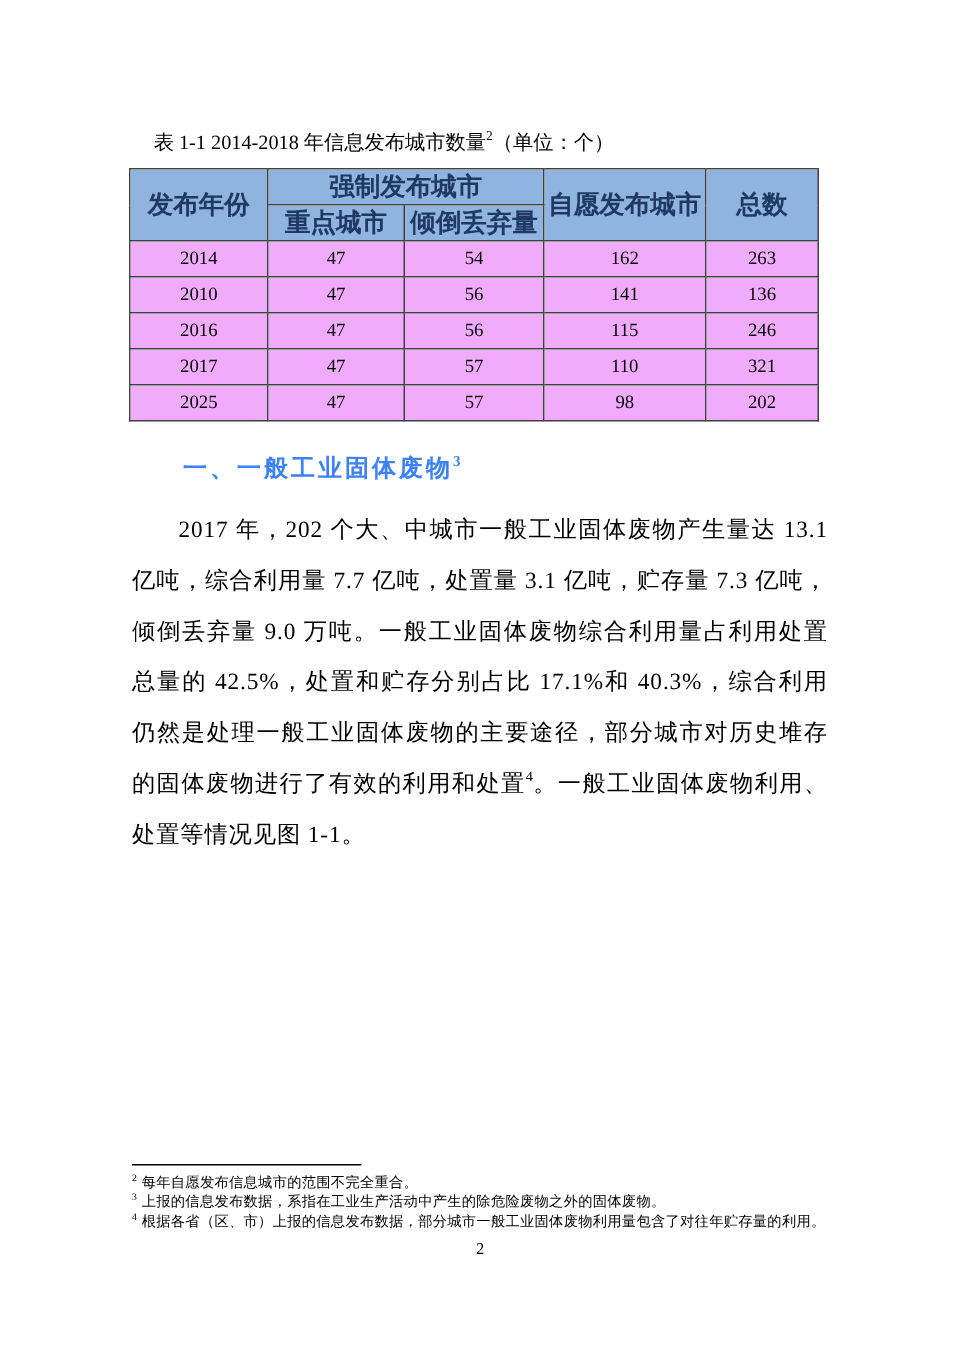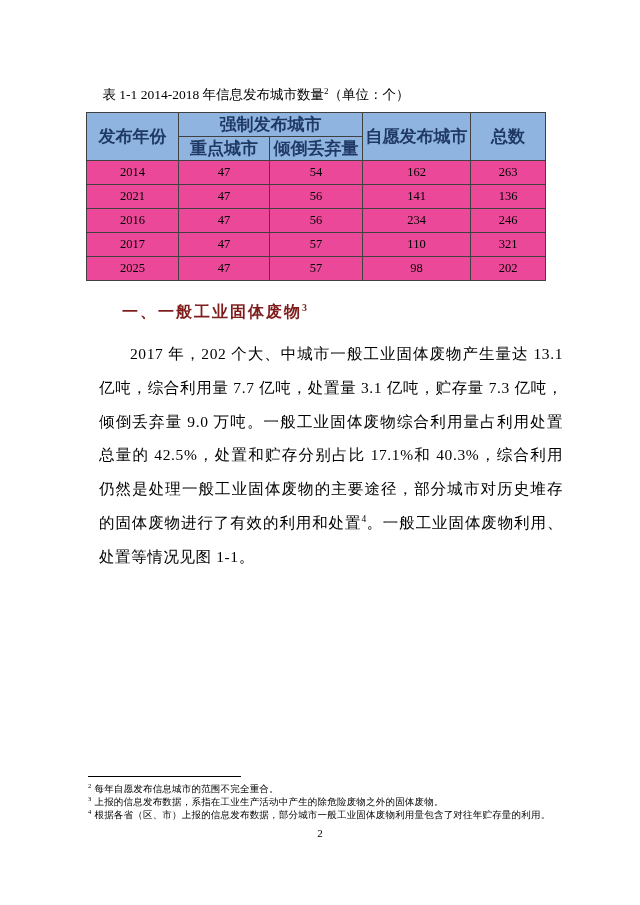--- a/index.html
+++ b/index.html
@@ -24,32 +24,32 @@
   }
   th,td{
     border:1px solid var(--border);text-align:center;vertical-align:middle;
     padding:0;height:23px;overflow:hidden;white-space:nowrap;
   }
   thead th{
     background:var(--header-bg);color:var(--header-text);
     font-weight:bold;font-size:17px;
     font-family:Liberation Mono, monospace;
   }
-  tbody td{background:#ec4899;}
+  tbody td{background:#f0abfc;}
   .heading{
     position:absolute;top:302px;left:88px;width:464px;
-    font-size:16px;font-weight:bold;color:#7f1d1d;
+    font-size:16px;font-weight:bold;color:#3b82f6;
     padding-left:34px;letter-spacing:2px;
   }
   .heading sup{font-size:10px;letter-spacing:0;}
   .para{
     position:absolute;top:337px;left:88px;width:464px;
     font-size:15.5px;line-height:33.8px;letter-spacing:0.6px;
     text-align:justify;text-justify:inter-character;word-break:break-all;
-    text-indent:2em;color:#000;margin-left:11px;
+    text-indent:2em;color:#000;
   }
   .para sup{font-size:9.5px;letter-spacing:0;line-height:0;}
   .footer{
     position:absolute;top:776px;left:88px;width:464px;color:#000;
   }
   .footnote-rule{
     width:153px;height:0;border-top:1px solid #000;margin-bottom:6px;
   }
   .footnote{
     font-size:9.5px;line-height:13px;letter-spacing:0.2px;white-space:nowrap;
@@ -92,32 +92,32 @@
 
         <tr>
           <td>2014</td>
           <td>47</td>
           <td>54</td>
           <td>162</td>
           <td>263</td>
         </tr>
 
         <tr>
-          <td>2021</td>
+          <td>2010</td>
           <td>47</td>
           <td>56</td>
           <td>141</td>
           <td>136</td>
         </tr>
 
         <tr>
           <td>2016</td>
           <td>47</td>
           <td>56</td>
-          <td>234</td>
+          <td>115</td>
           <td>246</td>
         </tr>
 
         <tr>
           <td>2017</td>
           <td>47</td>
           <td>57</td>
           <td>110</td>
           <td>321</td>
         </tr>

